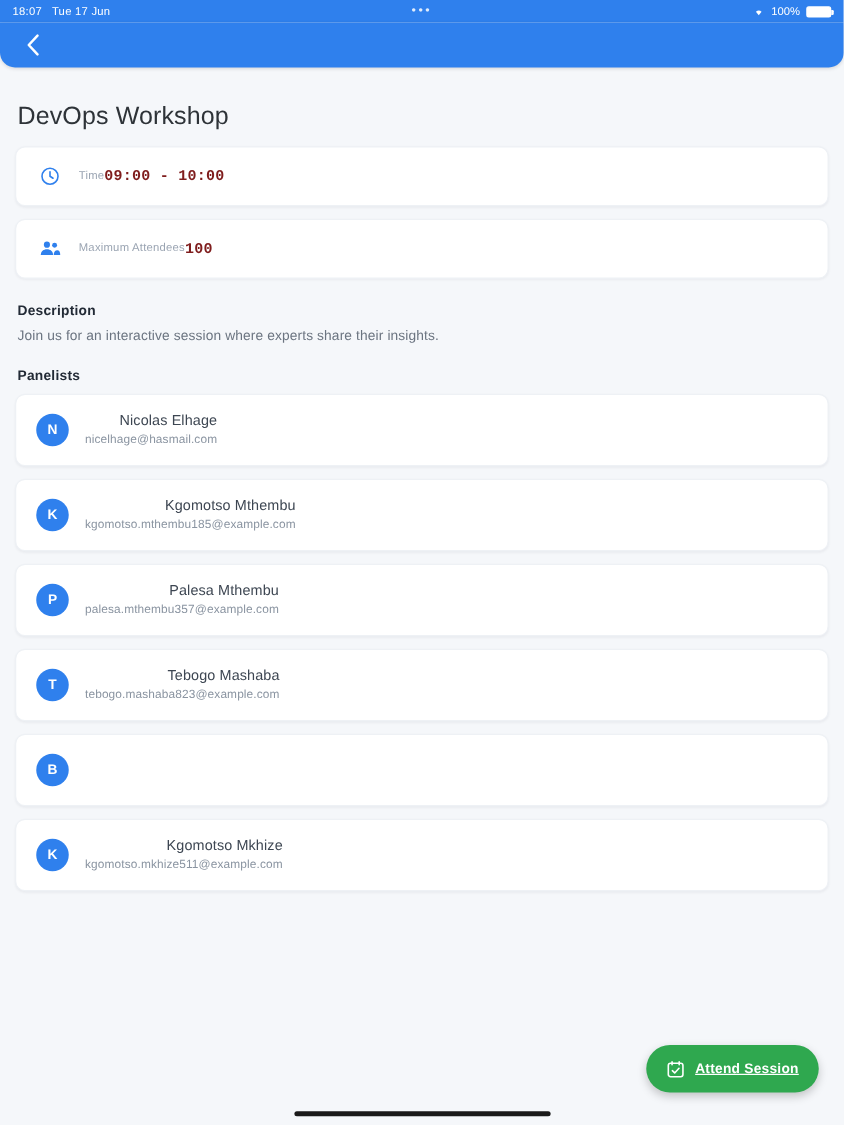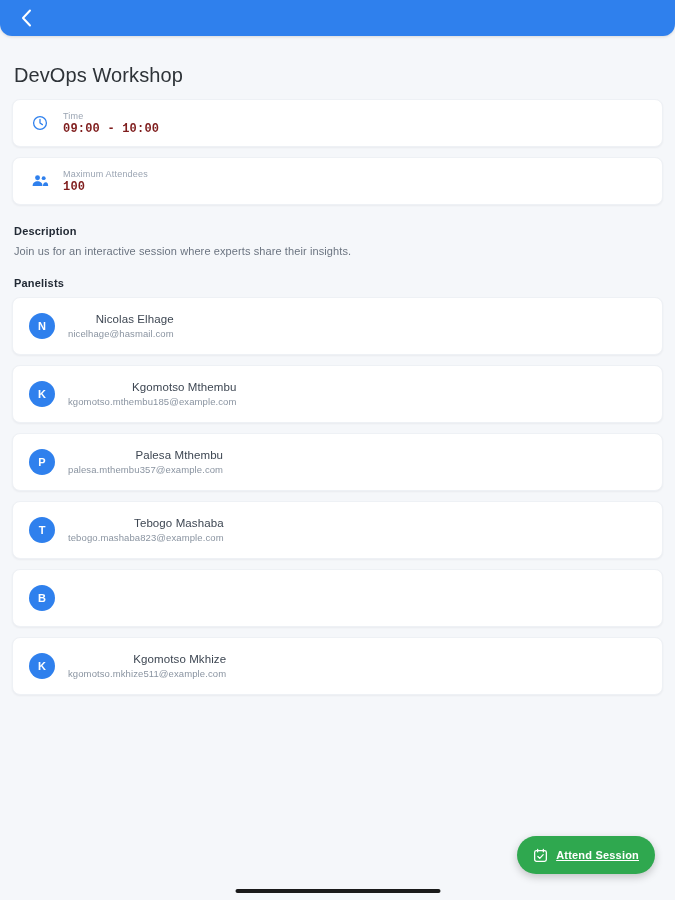--- a/index.html
+++ b/index.html
@@ -84,21 +84,21 @@
     background: #ffffff;
     border-radius: 8px;
     height: 48px;
     display: flex; align-items: center;
     padding: 0 16px;
     margin-bottom: 10px;
     box-shadow: 0 1px 2px rgba(16,24,40,.05);
     border: 1px solid #eef1f5;
   }
   .info-ic { width: 22px; margin-right: 12px; display: flex; justify-content: center; }
-  .info-text { display: flex; flex-direction: column; justify-content: center; }
+  .info-text { display: flex; flex-direction: row; justify-content: center; }
   .info-label { font-size: 9px; color: #9aa4b2; letter-spacing: .2px; line-height: 12px; }
   .info-value { font-size: 12px; color: #7f1d1d; font-weight: 700; line-height: 15px; letter-spacing: .2px; font-family: Liberation Mono, monospace; }
 
   .section-head {
     font-size: 11px; font-weight: 700; color: #222a35;
     padding: 10px 2px 6px 2px; letter-spacing: .2px;
   }
   .section-body {
     font-size: 11px; color: #6b7480; padding: 0 2px 8px 2px;
     line-height: 16px; letter-spacing: .1px;
@@ -148,20 +148,34 @@
     transform: translateX(-50%);
     width: 205px; height: 4px;
     background: #1a1a1a; border-radius: 3px;
   }
 </style>
 </head>
 <body>
 
 <div class="phone">
 
+  <div class="statusbar">
+    <div class="sb-left">
+      <span>18:07</span>
+      <span>Tue 17 Jun</span>
+    </div>
+    <div class="sb-dots">•••</div>
+    <div class="sb-right">
+      <svg class="wifi-ic" viewBox="0 0 16 12">
+        <path d="M8 11 L4.4 6.6 A5.6 5.6 0 0 1 11.6 6.6 Z" fill="#ffffff"></path>
+      </svg>
+      <span>100%</span>
+      <span class="battery"></span>
+    </div>
+  </div>
 
   <div class="appbar">
     <div class="back-btn">
       <svg width="11" height="18" viewBox="0 0 11 18">
         <path d="M9 1.5 L2 9 L9 16.5" fill="none" stroke="#ffffff" stroke-width="2" stroke-linecap="round" stroke-linejoin="round"></path>
       </svg>
     </div>
   </div>
 
   <div class="content">

